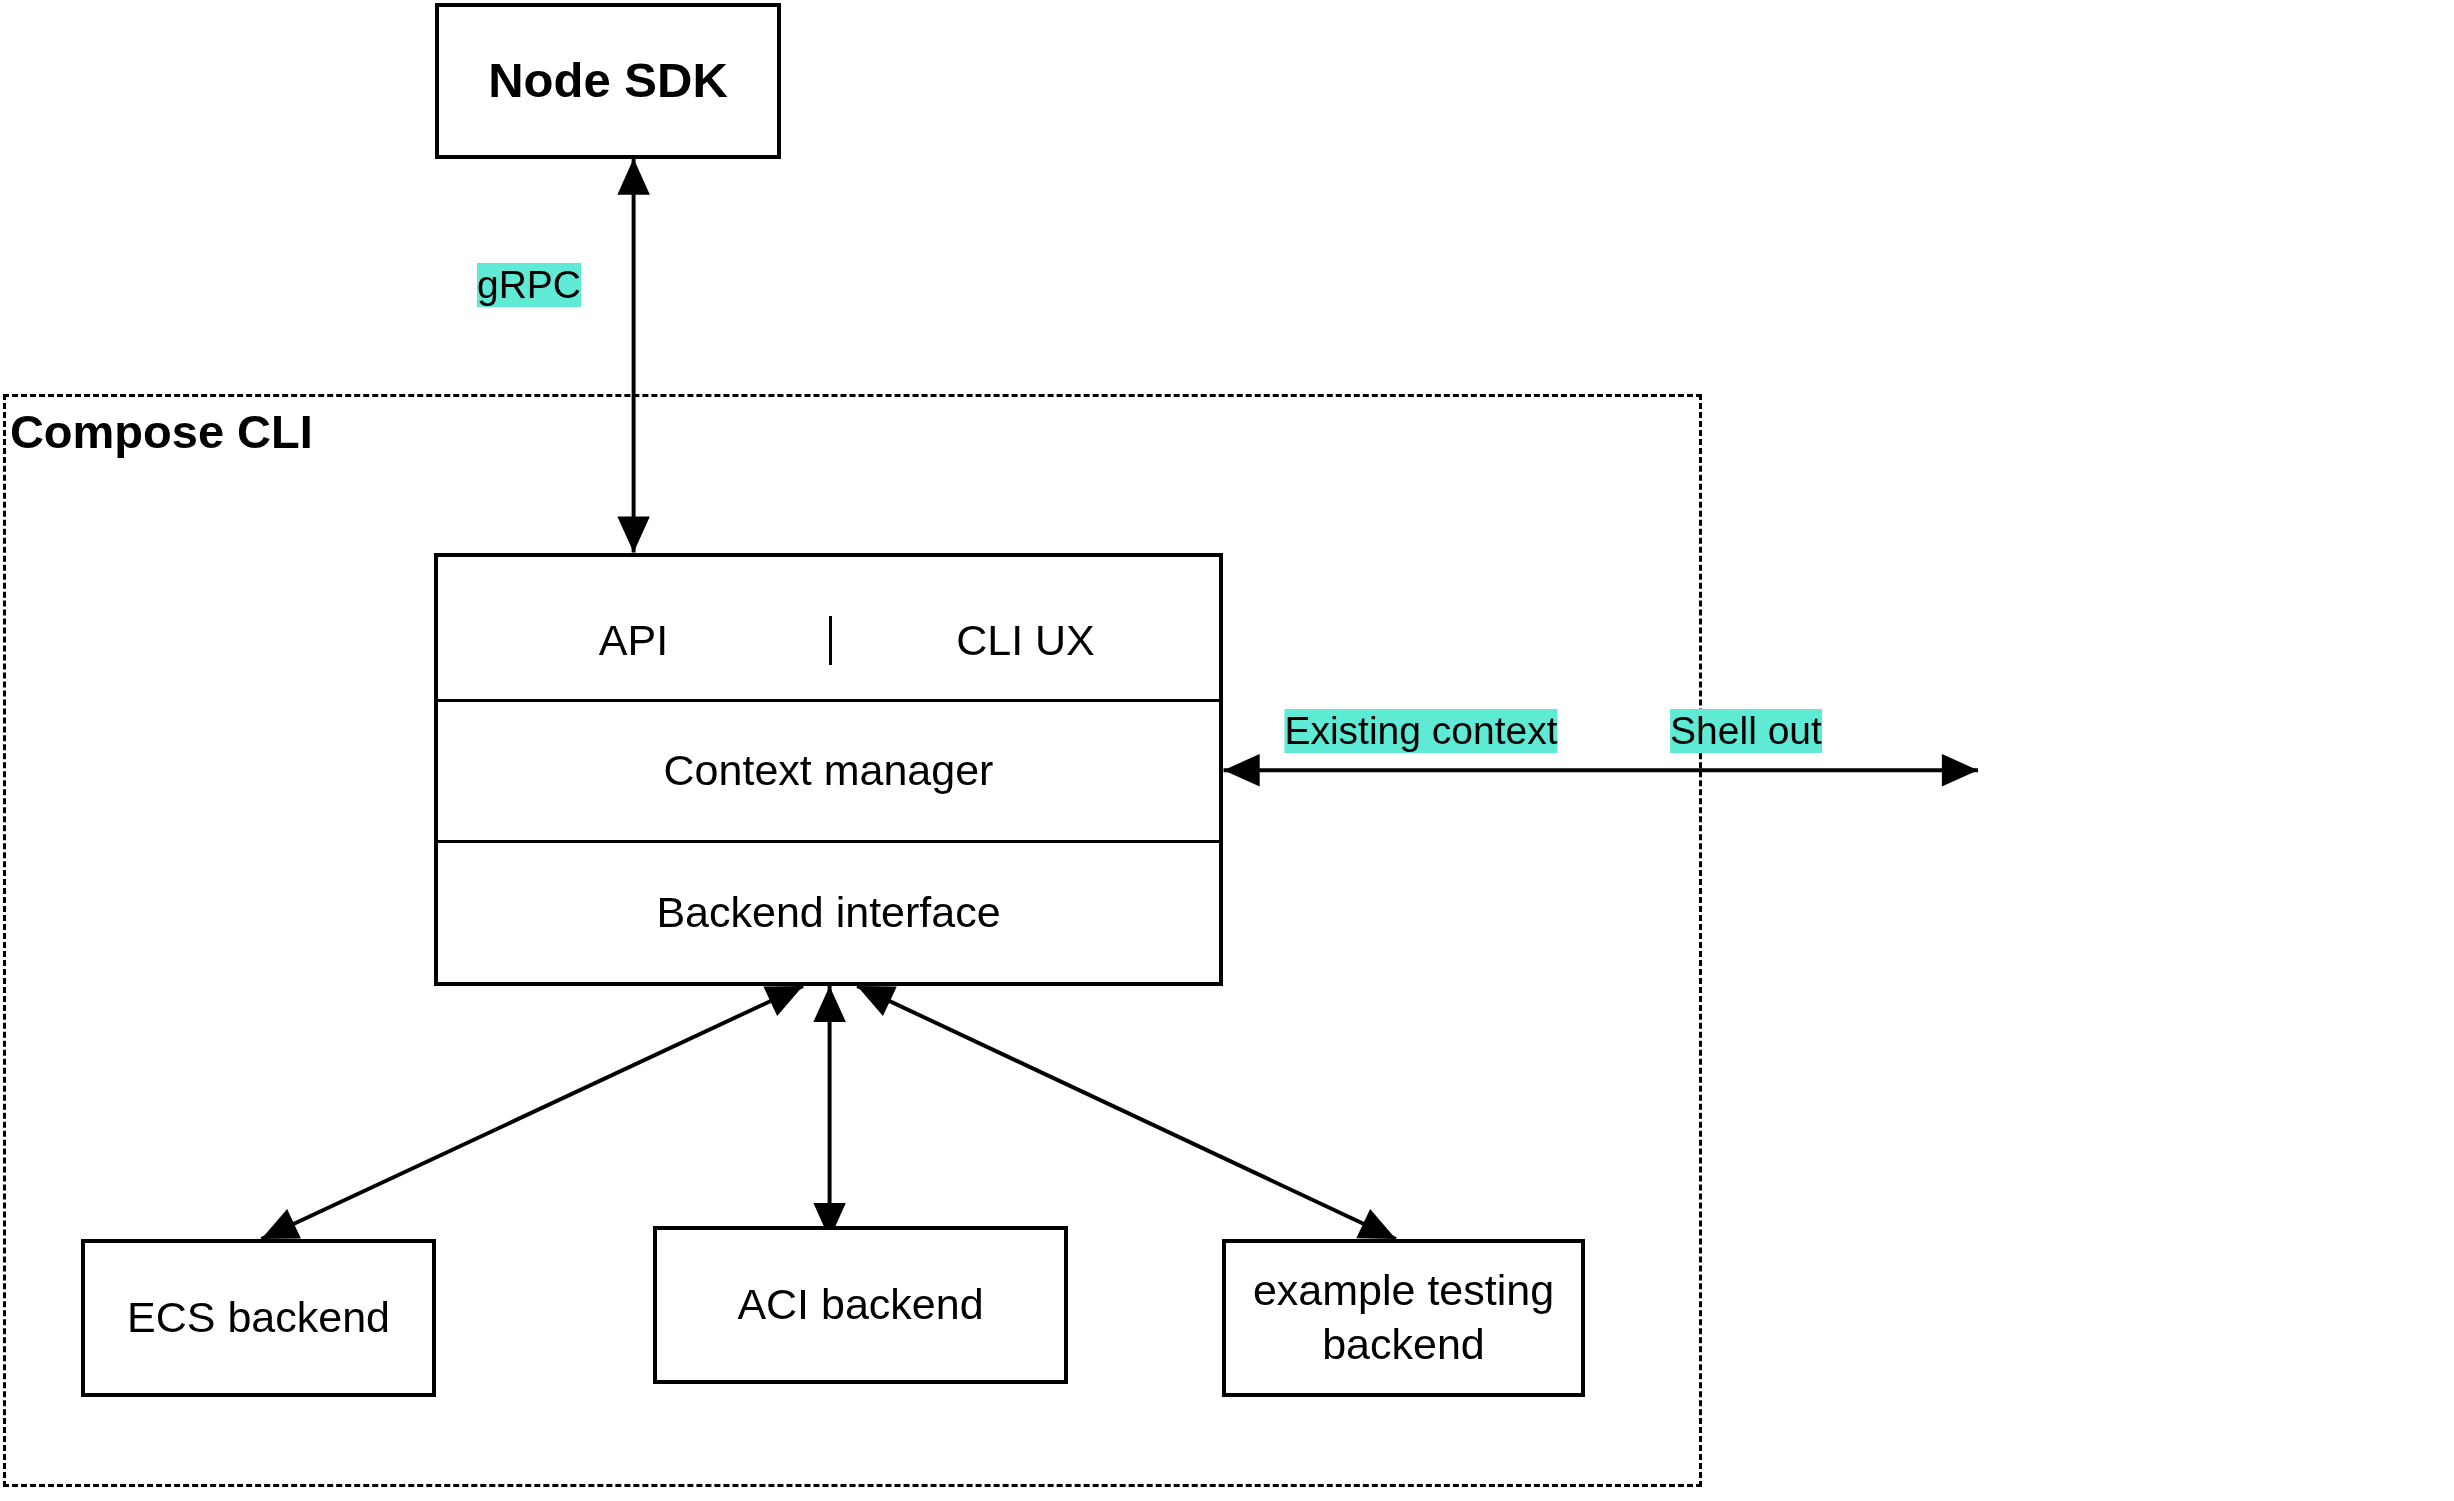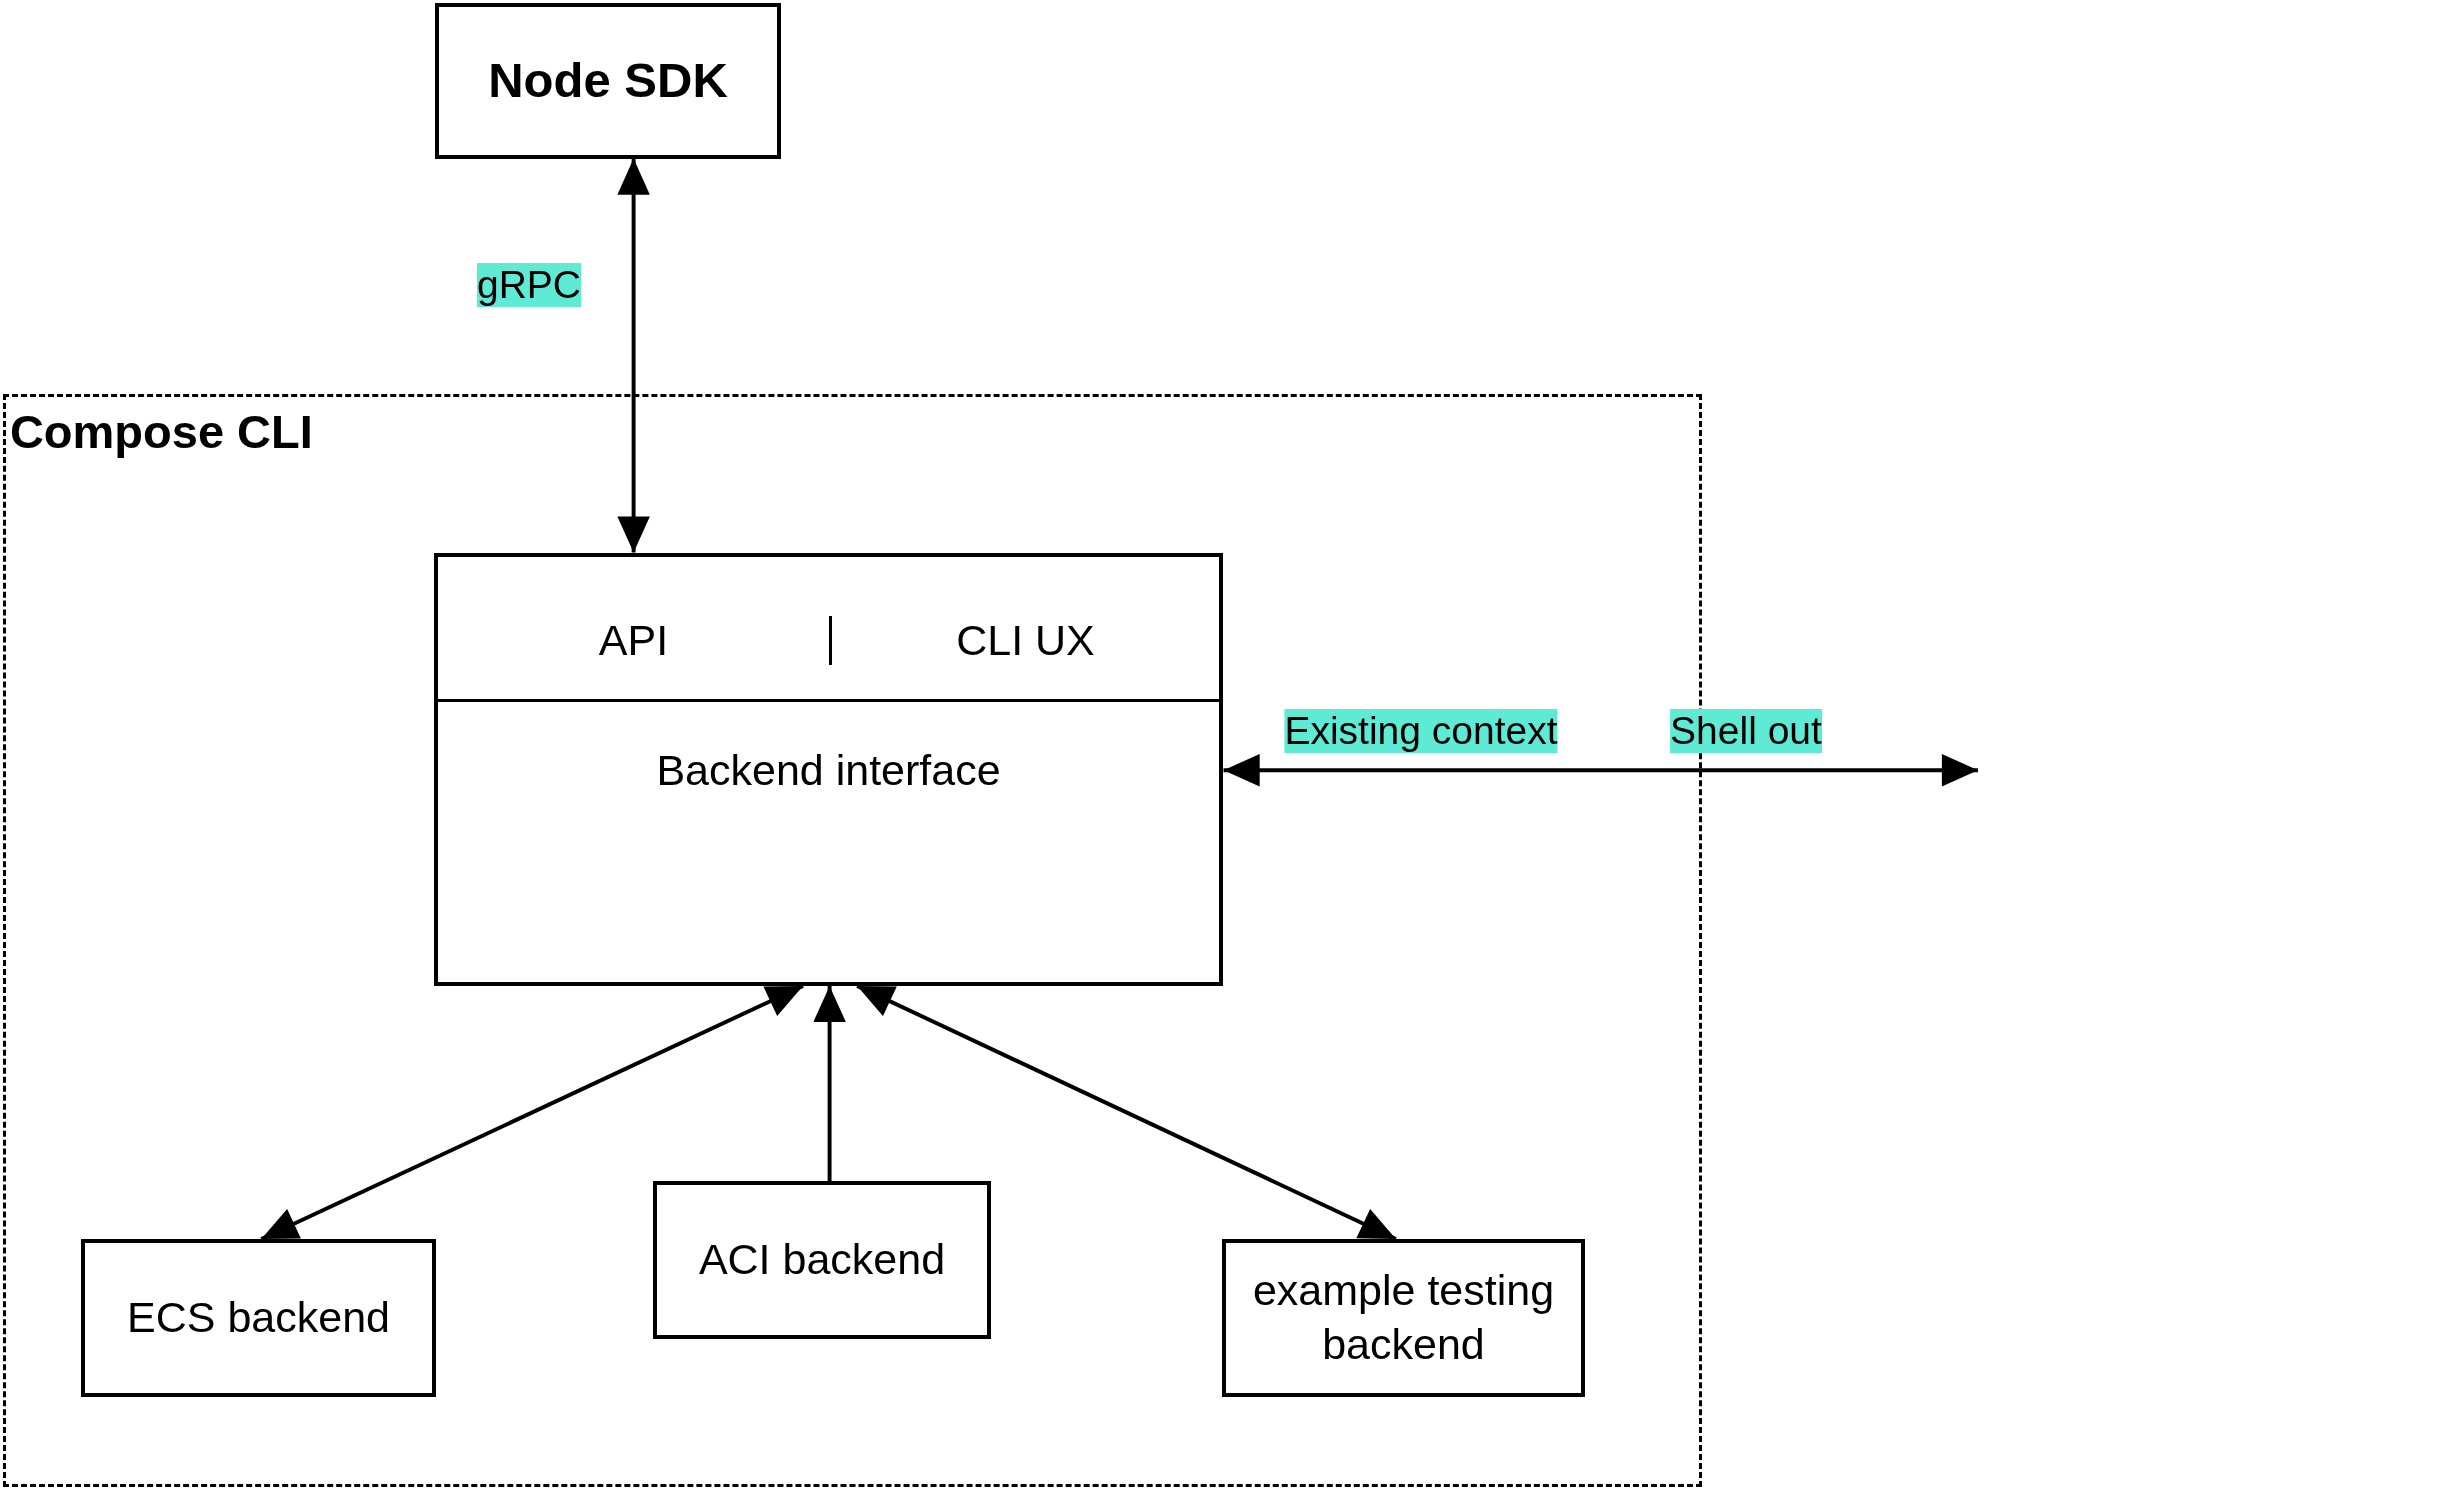--- a/index.html
+++ b/index.html
@@ -29,21 +29,21 @@
     text-align: center;
     font-size: 43px;
     line-height: 1.25;
   }
   .node.bold { font-weight: bold; font-size: 49px; }
 
   
   #node-sdk        { left: 435px;  top: 3px;    width: 346px; height: 156px; }
   #existing-cli    { left: 1978px; top: 672px;  width: 474px; height: 236px; }
   #ecs-backend     { left: 81px;   top: 1239px; width: 355px; height: 158px; }
-  #aci-backend     { left: 653px;  top: 1181px; width: 338px; height: 158px; }
+  #aci-backend     { left: 653px;  top: 1226px; width: 415px; height: 158px; }
   #example-backend { left: 1222px; top: 1239px; width: 363px; height: 158px; padding: 0 19.7px; }
 
   
   #compose-group {
     position: absolute;
     box-sizing: border-box;
     left: 3px; top: 394px;
     width: 1699px; height: 1093px;
     border: 3.9px dashed #000000;
     background: transparent;
@@ -137,20 +137,23 @@
   <div id="central-stack">
     <div id="stack-top-row" class="stack-row">
       <div class="stack-cell">
         <span>API</span>
       </div>
       <div class="stack-cell">
         <span>CLI UX</span>
       </div>
     </div>
     <div class="stack-row">
+      <span>Context manager</span>
+    </div>
+    <div class="stack-row">
       <span>Backend interface</span>
     </div>
   </div>
 
 
   <div id="ecs-backend" class="node">
     <span>ECS backend</span>
   </div>
 
   <div id="aci-backend" class="node">

